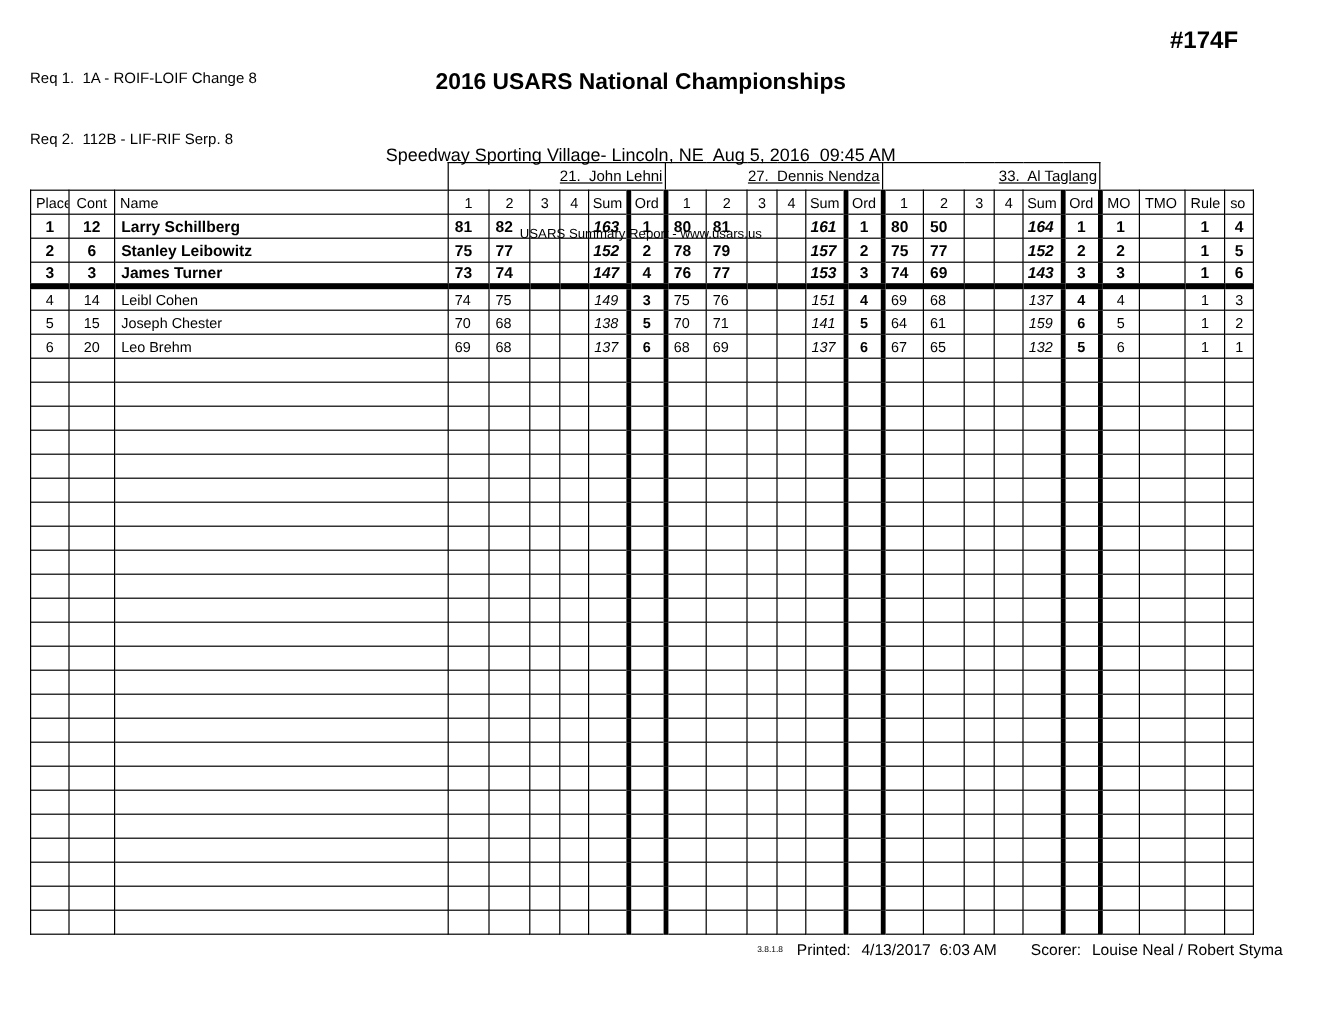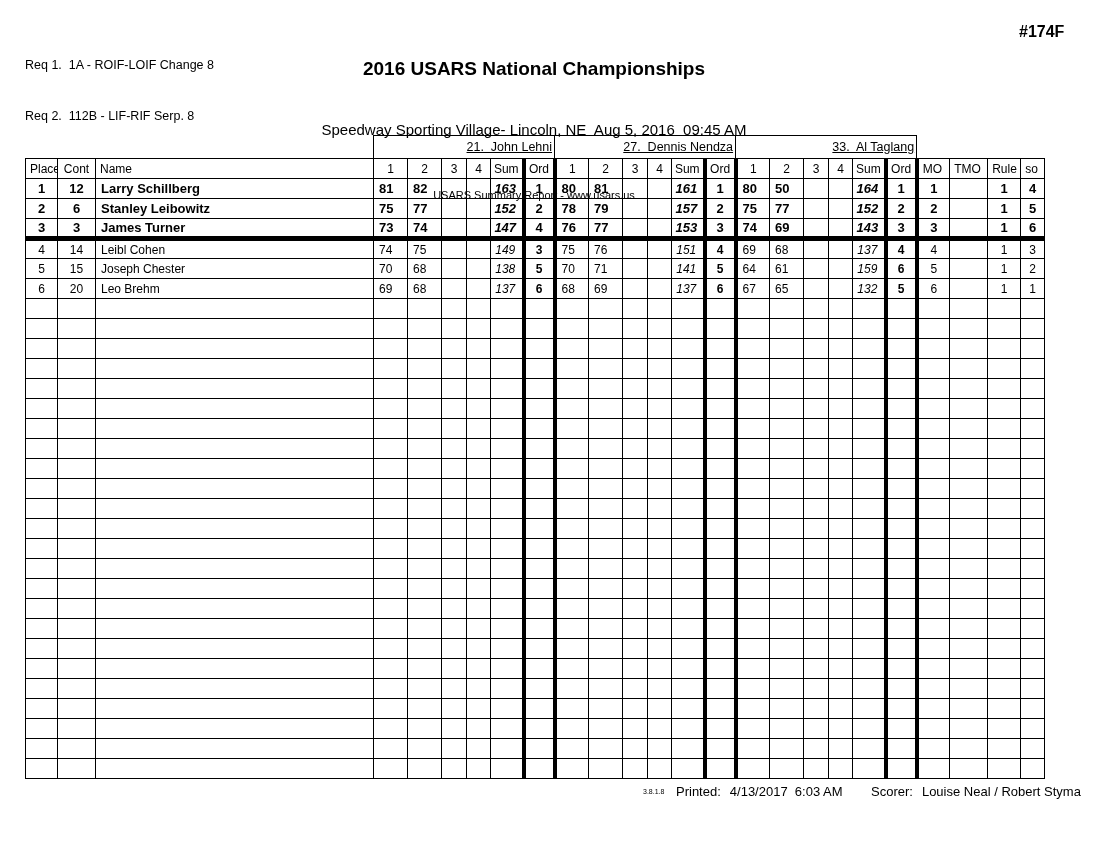--- a/index.html
+++ b/index.html
@@ -2,21 +2,21 @@
 <html><head>
 <meta charset="utf-8">
 <style>
   * { margin:0; padding:0; box-sizing:border-box; }
   html,body { background:#fff; }
   .page {
     position:relative; width:1100px; height:850px; background:#fff;
     font-family:"Liberation Sans", sans-serif; color:#000; overflow:hidden;
   }
   .req-block { position:absolute; left:25px; top:23px; font-size:12.5px; line-height:17px; white-space:pre; }
-  .doc-number { position:absolute; left:975px; top:23px; font-size:16px; font-weight:bold;margin-left:44px; }
+  .doc-number { position:absolute; left:975px; top:23px; font-size:20px; font-weight:bold; }
   .title-block { position:absolute; left:0; top:22px; width:1068px; text-align:center; white-space:pre; }
   .t1 { font-size:19px; font-weight:bold; }
   .t2 { font-size:15px; margin-top:5px; }
   .t3 { font-size:20px; font-weight:bold; margin-top:3px; }
   .t4 { font-size:11px; margin-top:15px; }
 
   table.results {
     position:absolute; left:25px; top:135px;
     border-collapse:collapse; table-layout:fixed; width:1019px;
   }
@@ -29,21 +29,21 @@
   td.nb { border:none; }
   .thickv { border-left:4px solid #000; border-right:4px solid #000; }
   .b { font-weight:bold; }
   tr.bold td { font-weight:bold; font-size:13px; }
   tr.sep td { border-top:5px solid #000; }
   .c { text-align:center; }
   .l { text-align:left; padding-left:4px; }
   .sc { text-align:left; padding-left:5px; }
   .r { text-align:center; padding-right:4px;font-style:italic; }
 
-  .footer { position:absolute; left:16px; top:782px; width:956px; height:22px; font-size:13px; }
+  .footer { position:absolute; left:4px; top:782px; width:956px; height:22px; font-size:13px; }
   .footer .version { position:absolute; left:627px; top:6px; font-size:7px; }
   .footer .printed { position:absolute; left:660px; top:2px; white-space:pre; }
   .footer .scorer  { position:absolute; left:855px; top:2px; white-space:pre; }
   .footer .lbl { margin-right:9px; }
 </style>
 </head>
 <body>
 
 <div class="page">
 

